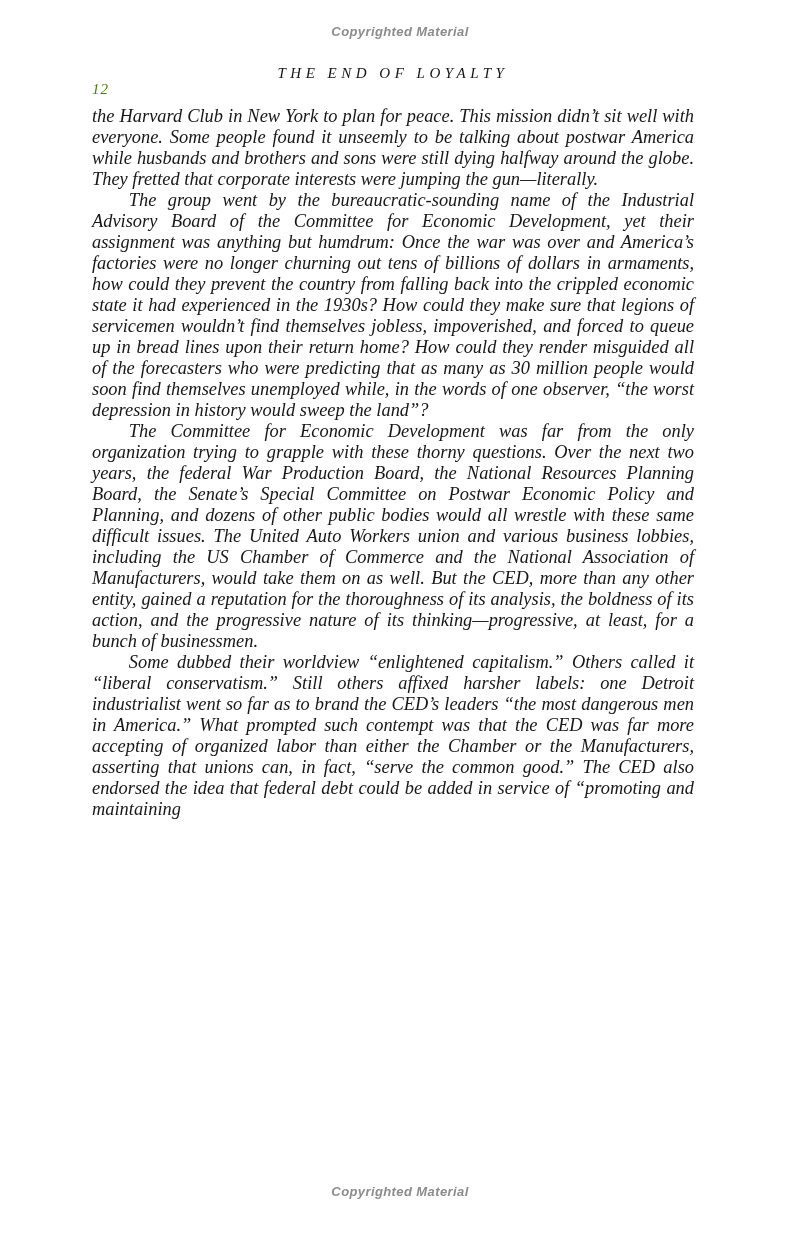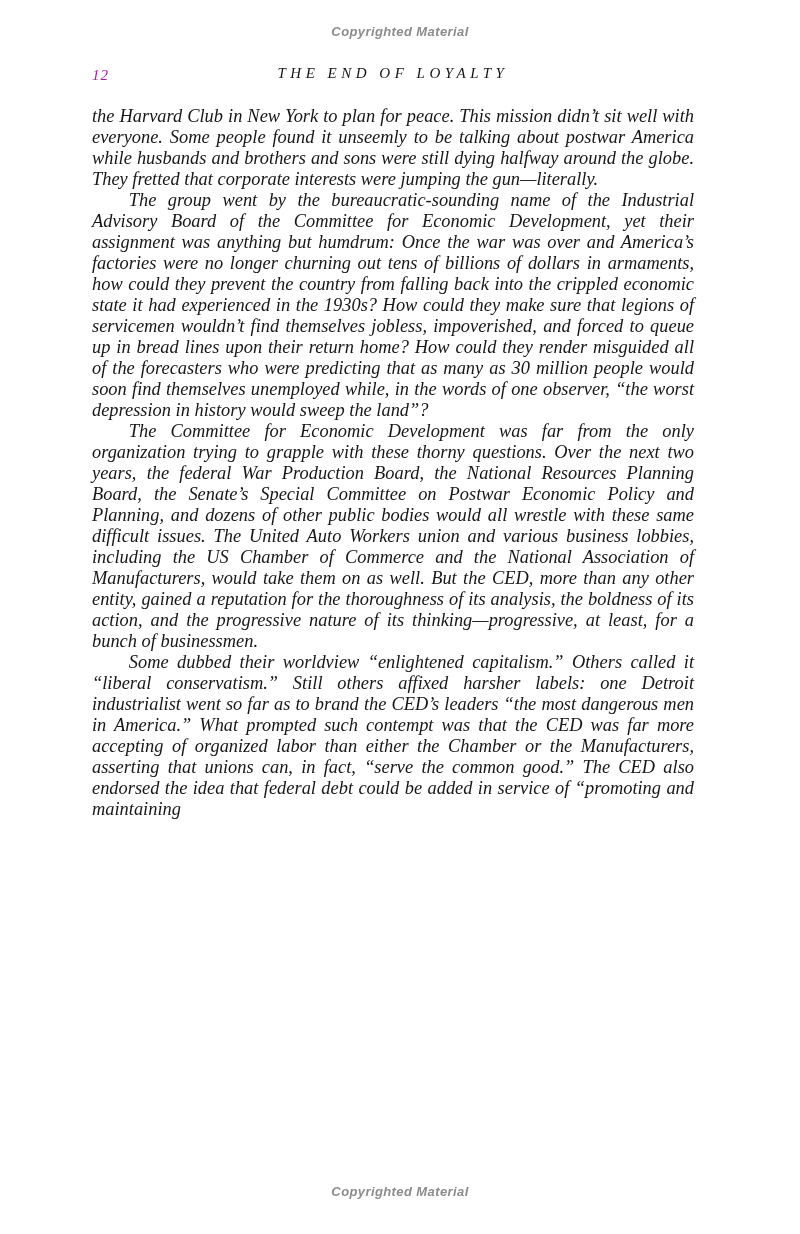--- a/index.html
+++ b/index.html
@@ -34,24 +34,24 @@
   .running-header {
     position: absolute;
     top: 64px;
     left: 92px;
     right: 106px;
     height: 24px;
   }
   .page-number {
     position: absolute;
     left: 0;
-    top: 2px;
+    top: 16px;
     font-size: 15px;
     letter-spacing: 1px;
-    color: #a21caf;
+    color: #4d7c0f;
   }
   .book-title {
     text-align: center;
     font-size: 15px;
     letter-spacing: 4.5px;
     color: #161616;
     white-space: nowrap;
   }
   .body-text {
     position: absolute;

